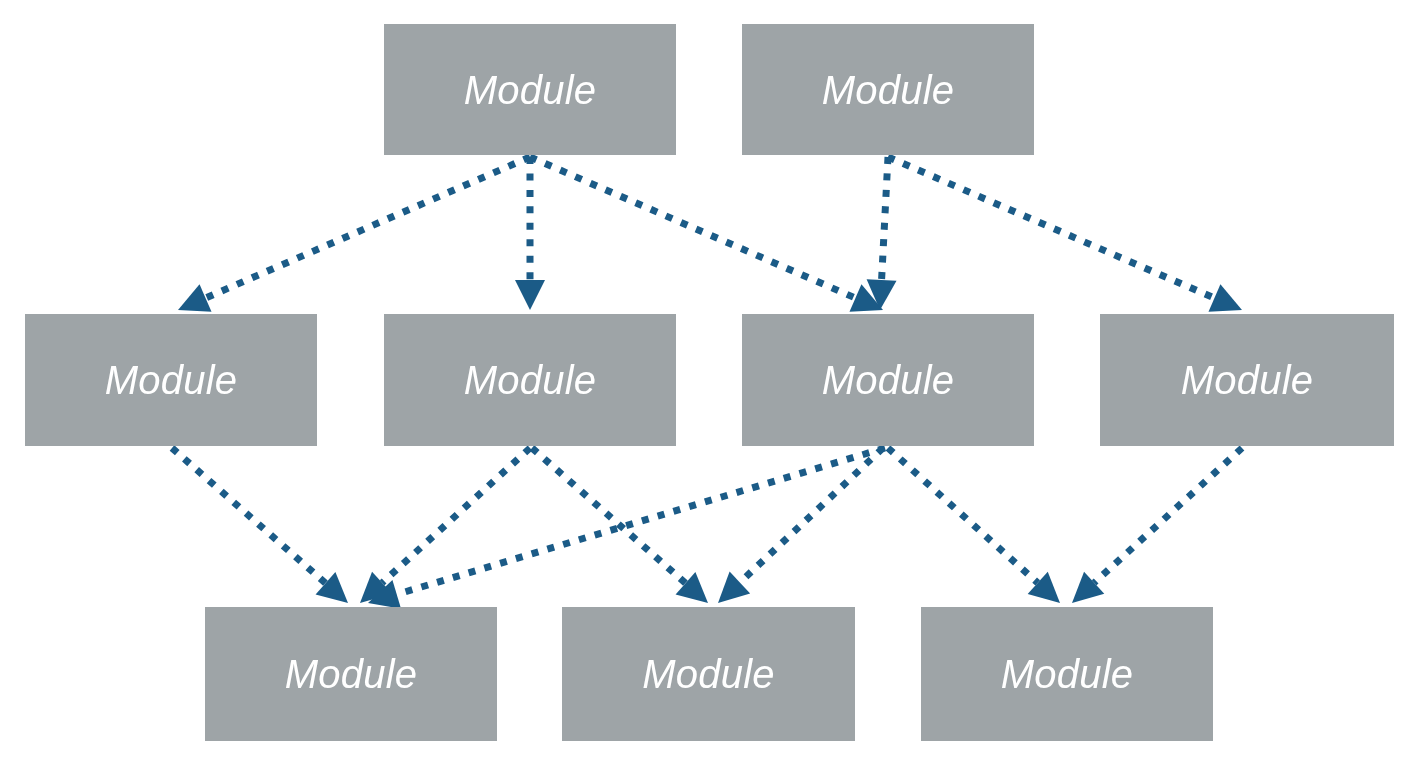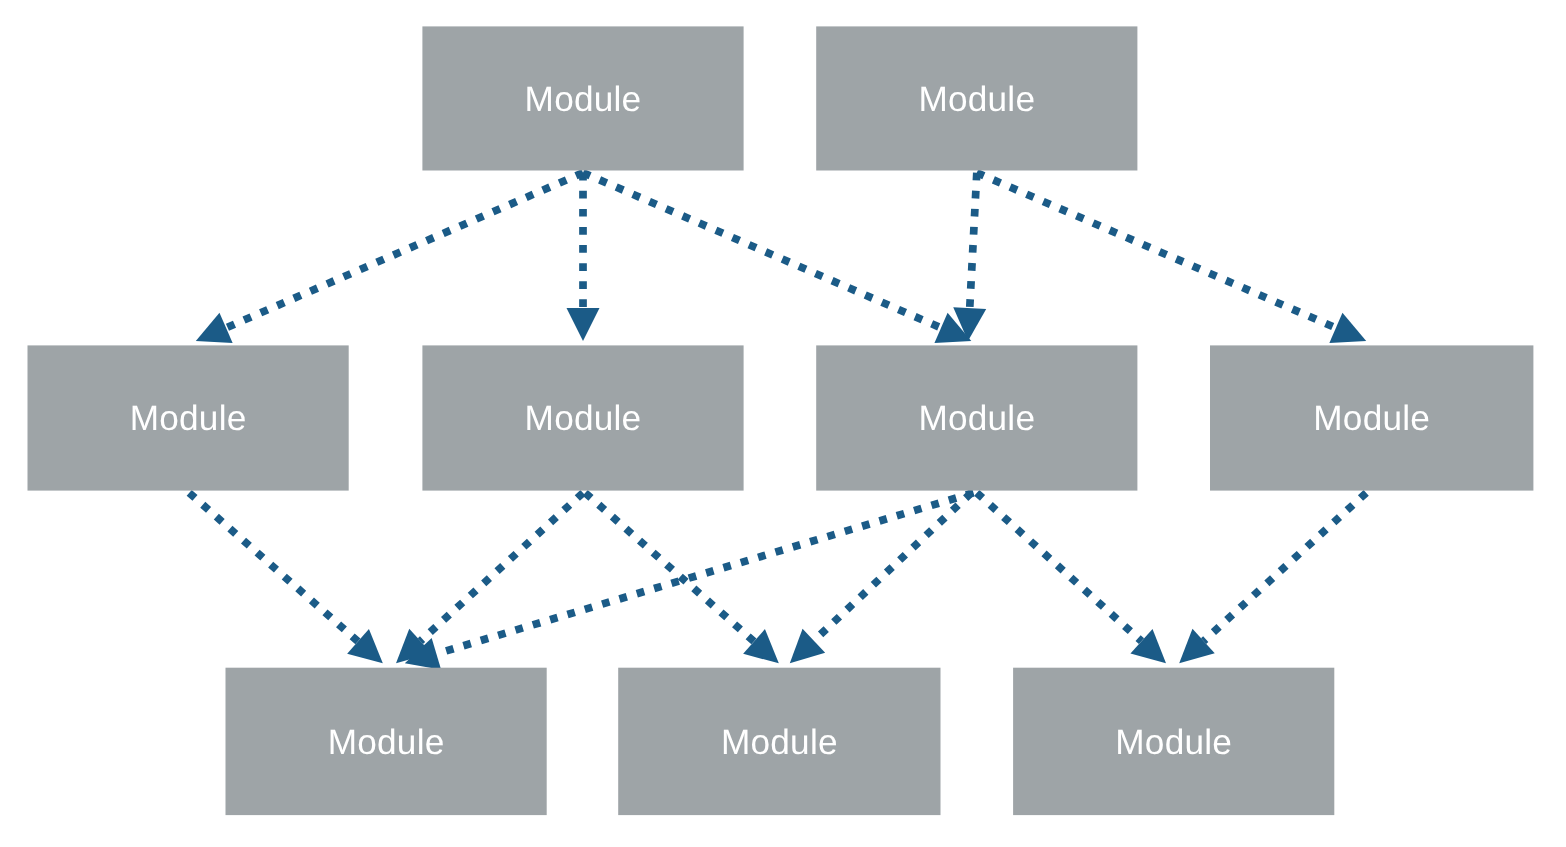--- a/index.html
+++ b/index.html
@@ -38,24 +38,25 @@
     align-items: center;
     justify-content: center;
     background: #9ea4a7;
     color: #ffffff;
     font-family: "Liberation Sans", sans-serif;
     font-weight: 300;
     letter-spacing: 0.2px;
     user-select: none;
   }
   .module-label {
-    font-size: 32px;
+    font-size: 40px;
     line-height: 1;
     color: #ffffff;
     white-space: nowrap;
+    font-style: italic;
   }
 </style>
 </head>
 <body>
 
 <div id="diagram-canvas">
 
   <svg id="edge-layer" viewBox="0 0 1424 770" width="1424" height="770" xmlns="http://www.w3.org/2000/svg">
       <g>
         <line x1="530" y1="157" x2="205.51334419271095" y2="298.04107482532737" stroke="#1b5b87" stroke-width="7" stroke-linecap="butt" stroke-dasharray="7 9.450000000000001"></line>

